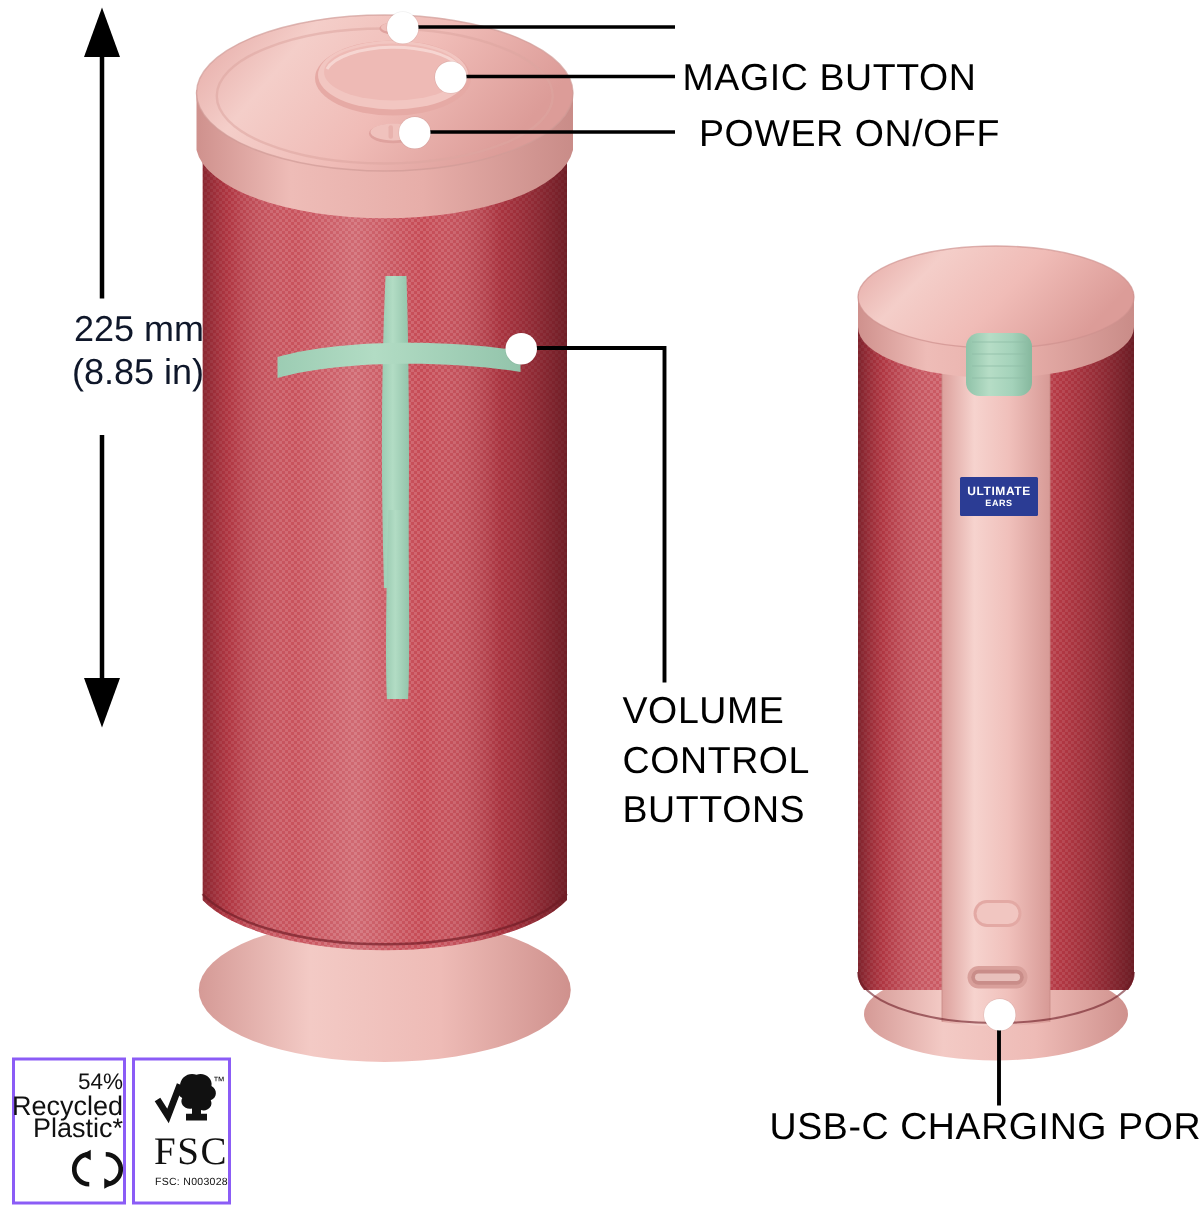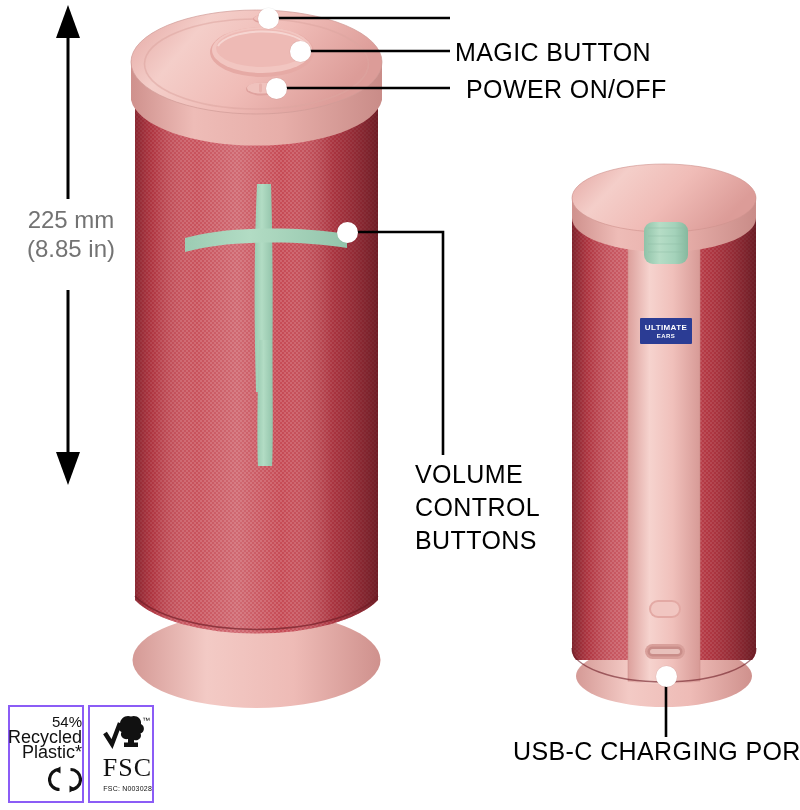--- a/index.html
+++ b/index.html
@@ -32,24 +32,24 @@
     white-space: pre;
     line-height: 30px;
   }
   .callout-multiline { white-space: pre-line; line-height: 33px; }
 
   
   .dim-text {
     position: absolute;
     font-family: "Liberation Sans", sans-serif;
     font-size: 24px;
-    color: #737373;
+    color: #0f172a;
     line-height: 29px;
     white-space: pre-line;
-    text-align: center;
+    text-align: right;
   }
   .dot {
     position: absolute;
     background: #ffffff;
     border-radius: 50%;
     box-shadow: 0 0 0 0.5px rgba(0,0,0,0.06);
   }
 
   
   .badge-box {

